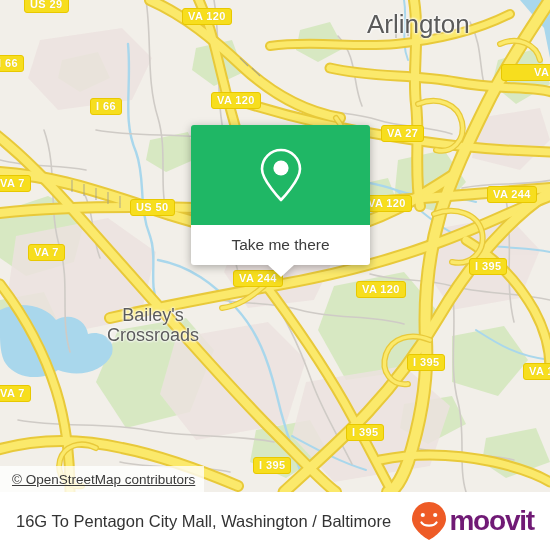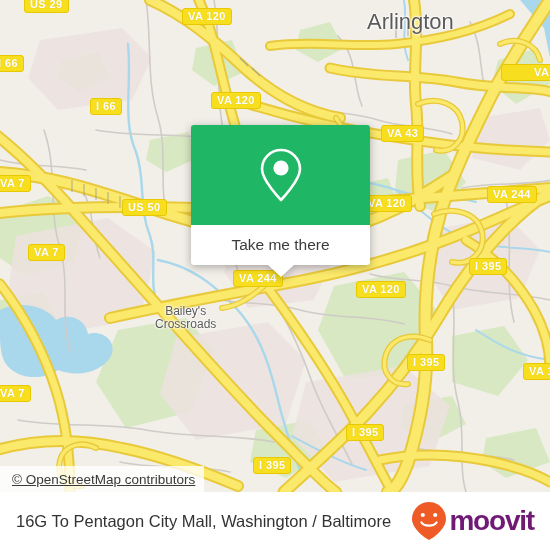--- a/index.html
+++ b/index.html
@@ -68,22 +68,22 @@
   
   .place-label {
     position: absolute;
     color: #5B5B5B;
     font-family: "Liberation Sans", sans-serif;
     white-space: nowrap;
     text-align: center;
     text-shadow: 0 0 3px #fff, 0 0 3px #fff, 0 0 2px #fff;
     line-height: 1.12;
   }
-  .place-city  { font-size: 22px; }
-  .place-town  { font-size: 12px; margin-left: 48px; }
+  .place-city  { font-size: 26px; }
+  .place-town  { font-size: 18px; }
 
   
   .attribution {
     position: absolute;
     left: 0;
     top: 466px;
     height: 26px;
     display: flex;
     align-items: center;
     padding: 0 9px 0 12px;
@@ -351,23 +351,23 @@
     <div class="place-label place-town" style="left:107px; top:305px;">
       Bailey's<br>Crossroads
     </div>
 
     <div class="shield" style="left:24px;  top:-4px;">US 29</div>
     <div class="shield" style="left:182px; top:8px;">VA 120</div>
     <div class="shield" style="left:-8px;  top:55px;">I 66</div>
     <div class="shield" style="left:501px; top:64px;padding-left:32px;">VA 110</div>
     <div class="shield" style="left:90px;  top:98px;">I 66</div>
     <div class="shield" style="left:211px; top:92px;">VA 120</div>
-    <div class="shield" style="left:381px; top:125px;">VA 43</div>
+    <div class="shield" style="left:381px; top:125px;">VA 27</div>
     <div class="shield" style="left:-6px;  top:175px;">VA 7</div>
-    <div class="shield" style="left:122px; top:199px;">US 50</div>
+    <div class="shield" style="left:130px; top:199px;">US 50</div>
     <div class="shield" style="left:487px; top:186px;">VA 244</div>
     <div class="shield" style="left:362px; top:195px;">VA 120</div>
     <div class="shield" style="left:28px;  top:244px;">VA 7</div>
     <div class="shield" style="left:233px; top:270px;">VA 244</div>
     <div class="shield" style="left:469px; top:258px;">I 395</div>
     <div class="shield" style="left:356px; top:281px;">VA 120</div>
     <div class="shield" style="left:407px; top:354px;">I 395</div>
     <div class="shield" style="left:523px; top:363px;">VA 1</div>
     <div class="shield" style="left:-6px;  top:385px;">VA 7</div>
     <div class="shield" style="left:346px; top:424px;">I 395</div>

